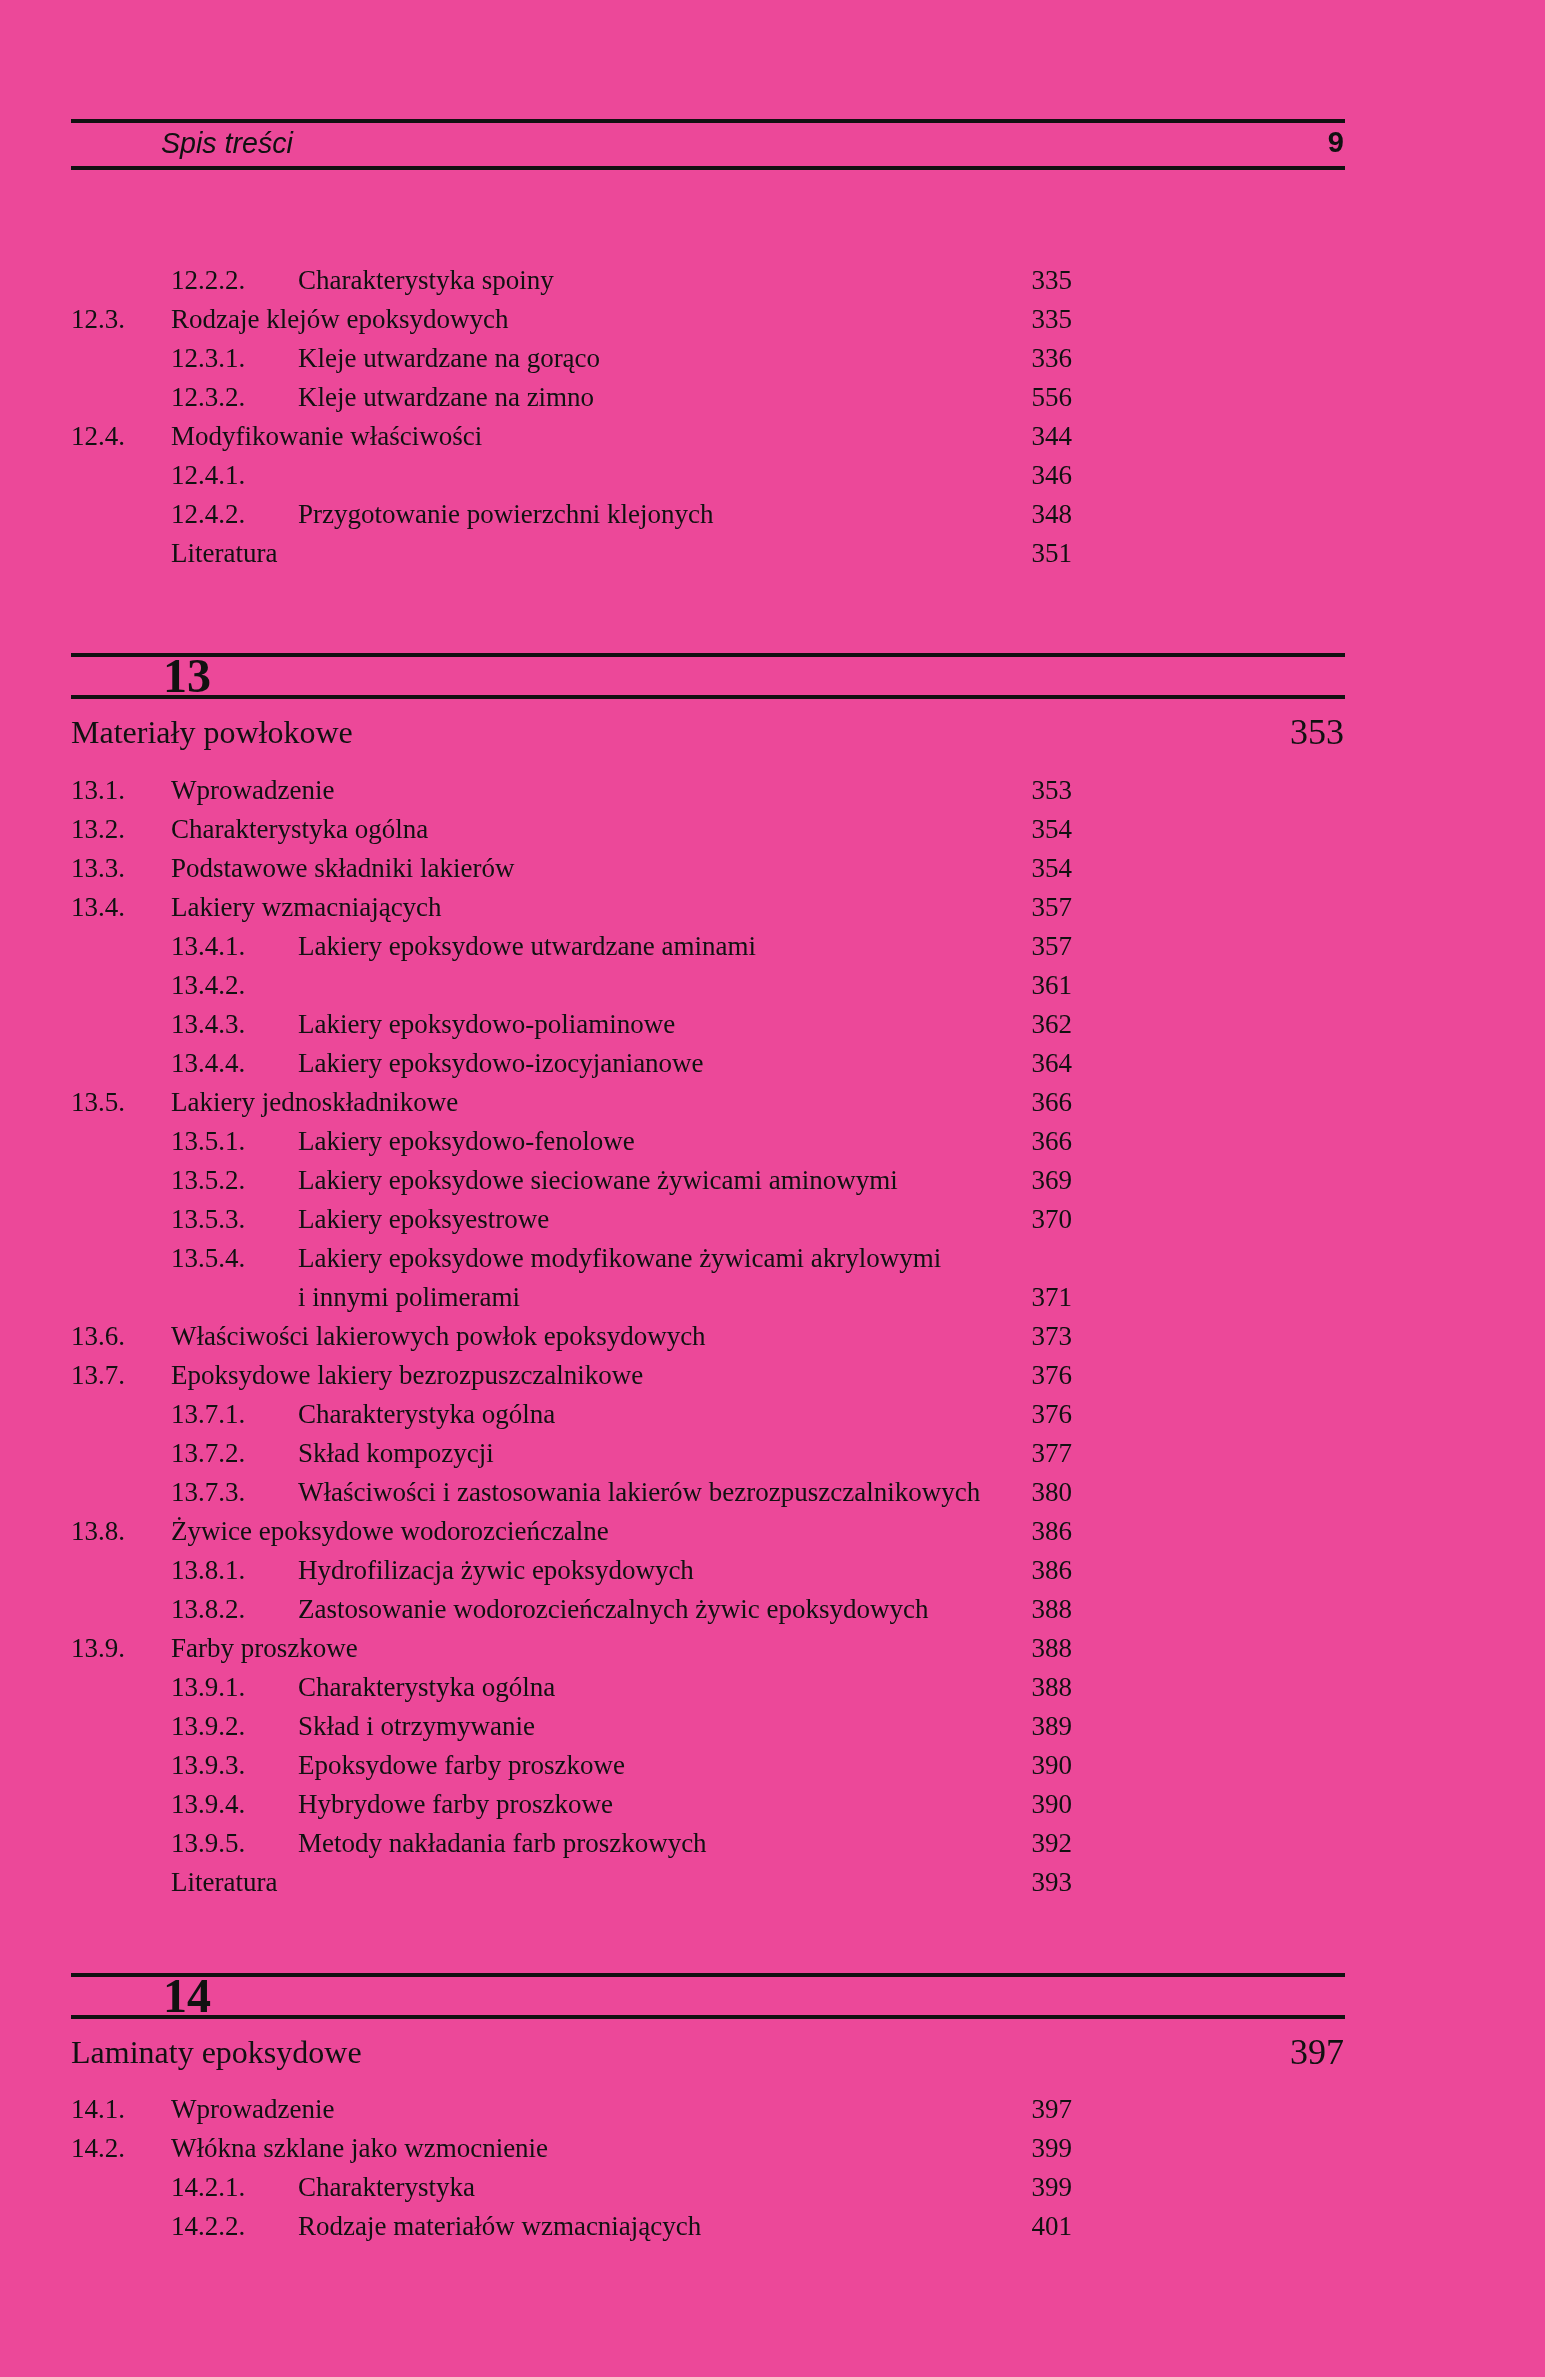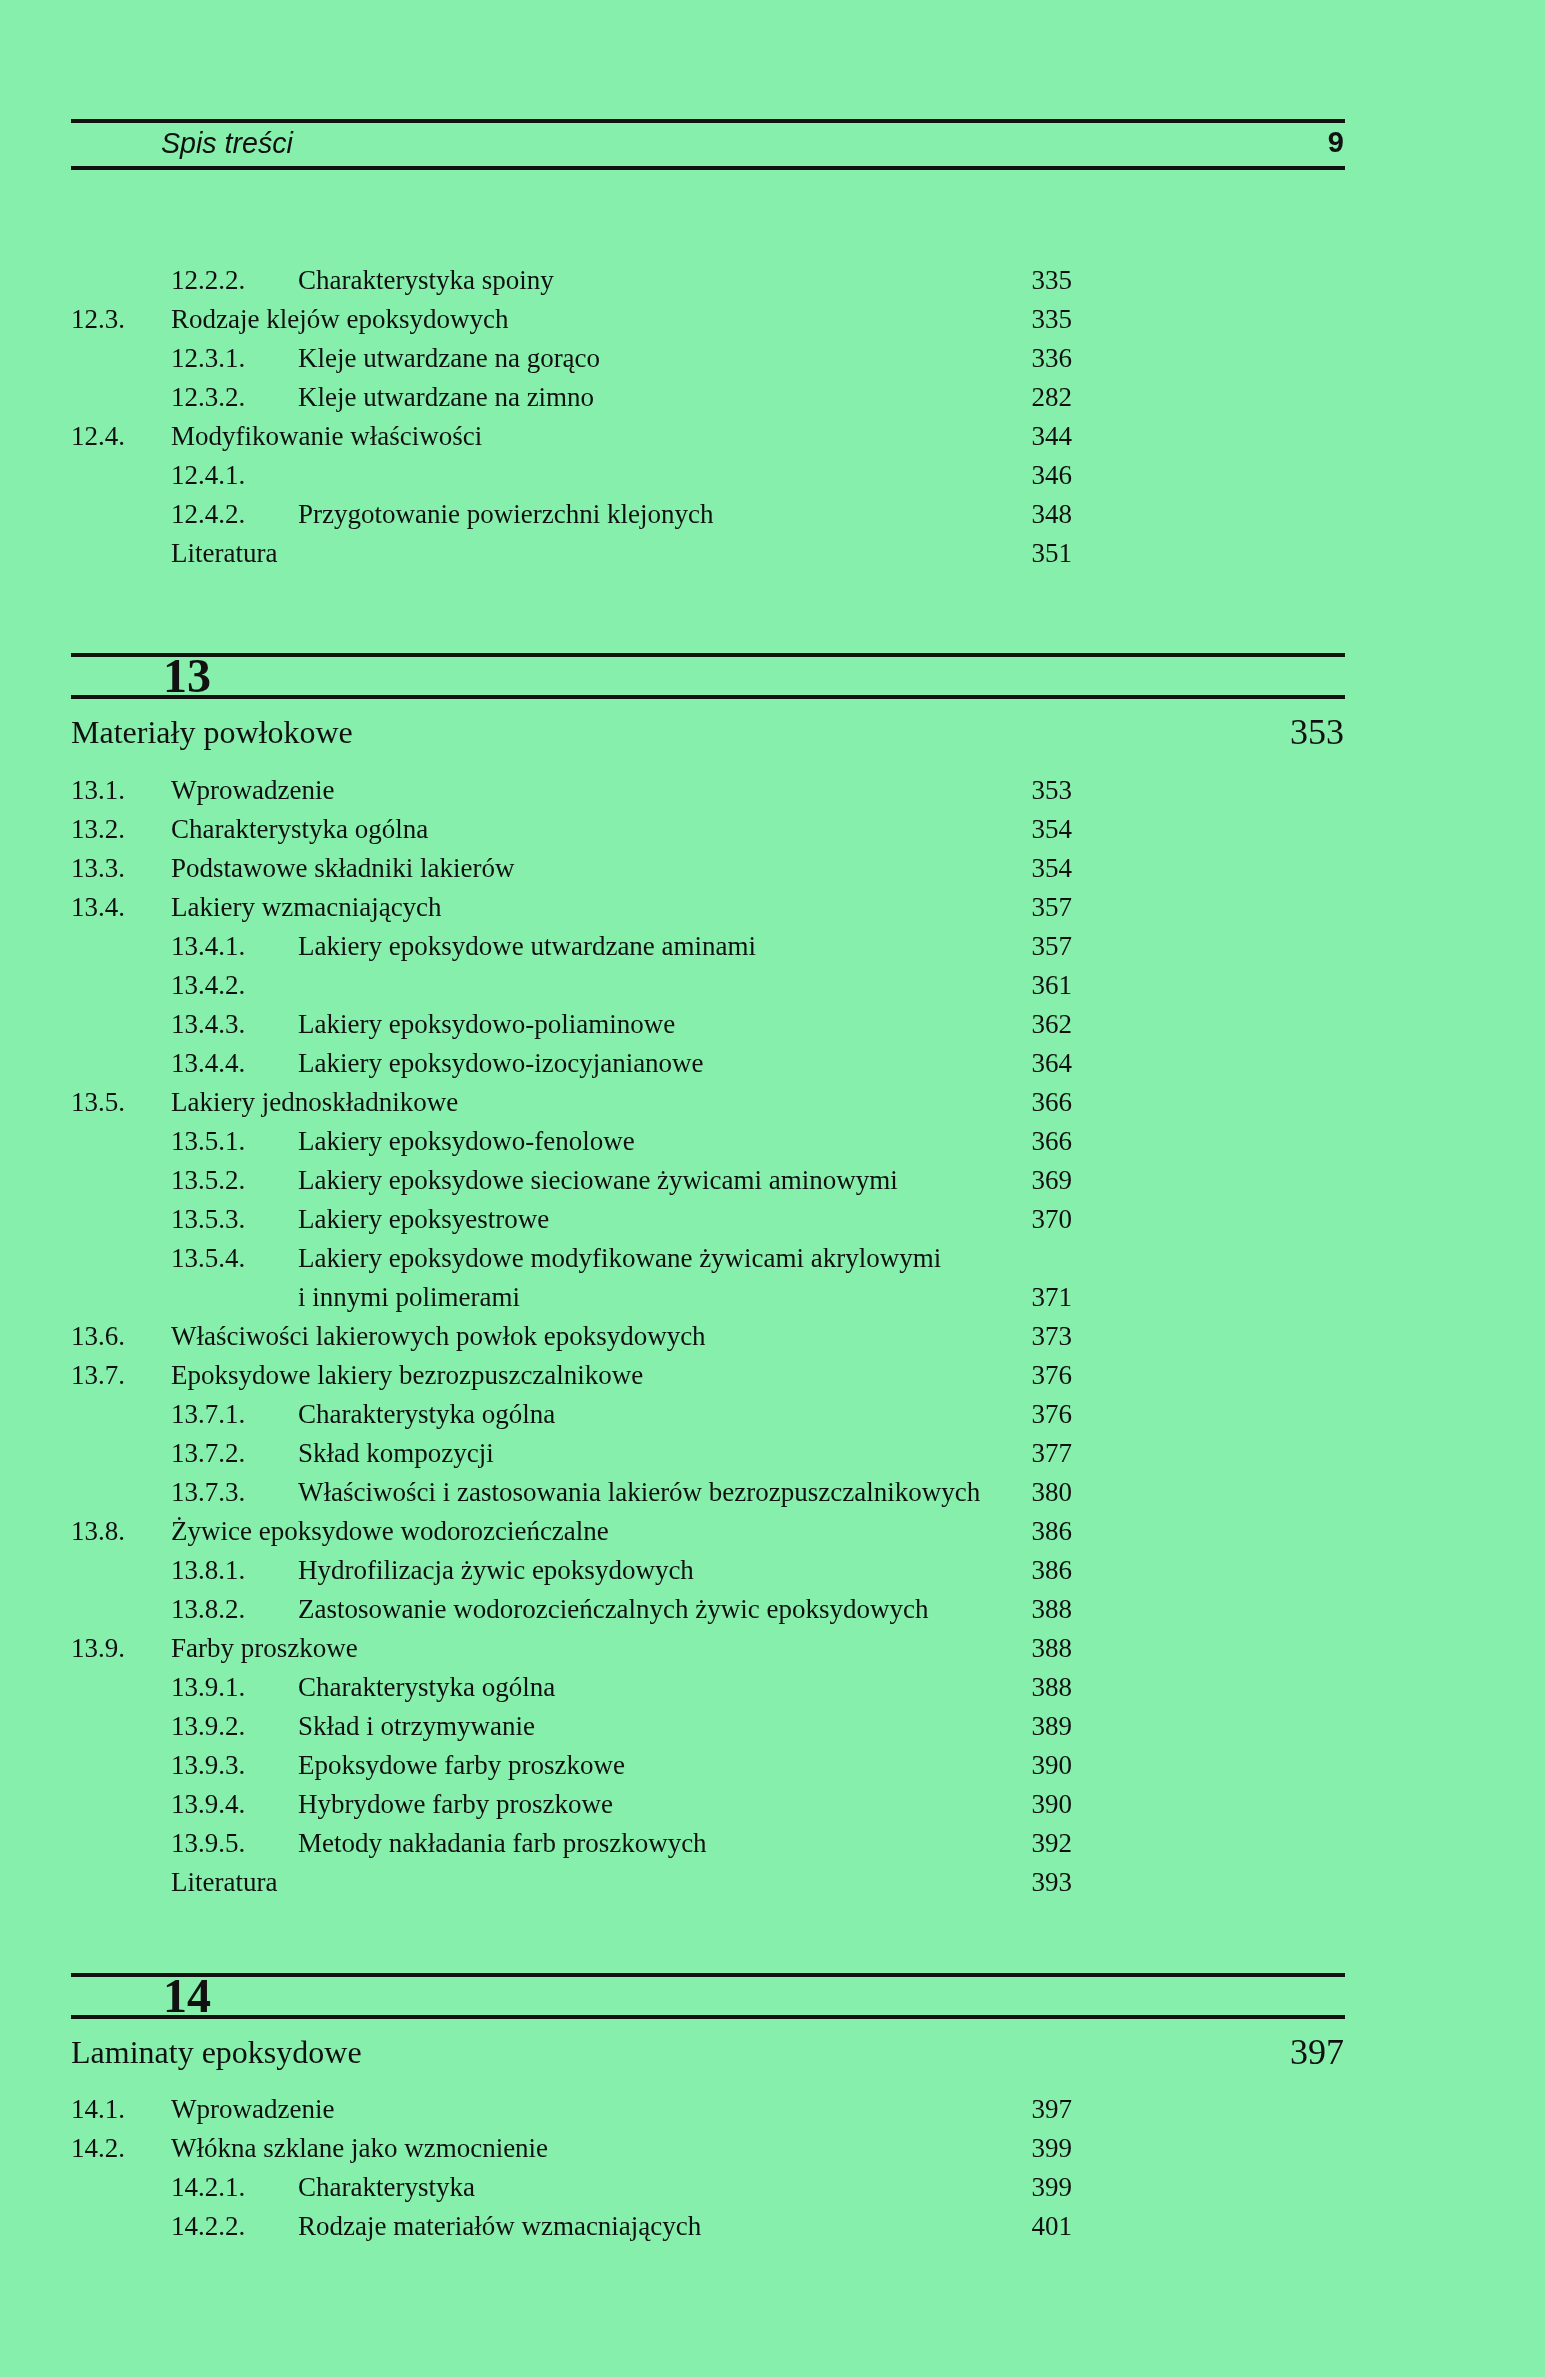--- a/index.html
+++ b/index.html
@@ -1,17 +1,17 @@
 <!DOCTYPE html>
 <html style="font-size:14px"><head>
 <meta charset="utf-8">
 <style>
   html, body { margin: 0; padding: 0; background: #ffffff; }
   body { width: 1545px; height: 2377px; position: relative; overflow: hidden; color: #111; }
-  .page { position: absolute; left: 0; top: 0; width: 1545px; height: 2377px; background: #86efac; }
+  .page { position: absolute; left: 0; top: 0; width: 1545px; height: 2377px; background: #ec4899; }
   .rule { position: absolute; left: 71px; width: 1274px; background: #111; }
   .rule.thin { height: 3.5px; }
   .rule.thick { height: 4.3px; }
   .running-title { position: absolute; left: 161px; top: 126px; font-family: "Liberation Sans", sans-serif; font-style: italic; font-size: 28.6px; line-height: 35px; }
   .page-num { position: absolute; right: 201px; top: 124px; font-family: "Liberation Sans", sans-serif; font-weight: bold; font-size: 29px; line-height: 36px; }
   .block { position: absolute; left: 0; width: 1273px; }
   .row { position: relative; height: 39px; font-family: "Liberation Serif", serif; font-size: 27px; line-height: 39px; white-space: nowrap; }
   .row .num { position: absolute; top: 0; }
   .row .title { position: absolute; top: 0; }
   .row .pg { position: absolute; right: 201px; top: 0; text-align: left; }
@@ -46,21 +46,21 @@
         <span class="pg">335</span>
       </div>
       <div class="row l2">
         <span class="num">12.3.1.</span>
         <span class="title">Kleje utwardzane na gorąco</span>
         <span class="pg">336</span>
       </div>
       <div class="row l2">
         <span class="num">12.3.2.</span>
         <span class="title">Kleje utwardzane na zimno</span>
-        <span class="pg">282</span>
+        <span class="pg">556</span>
       </div>
       <div class="row l1">
         <span class="num">12.4.</span>
         <span class="title">Modyfikowanie właściwości</span>
         <span class="pg">344</span>
       </div>
       <div class="row l2">
         <span class="num">12.4.1.</span>
         <span class="pg">346</span>
       </div>

